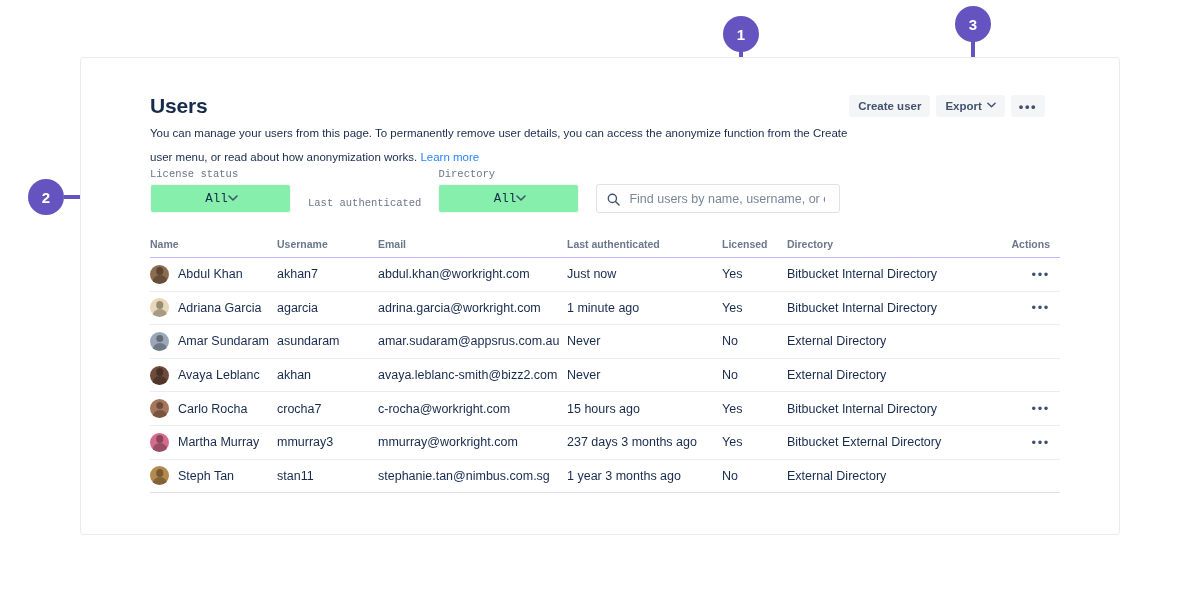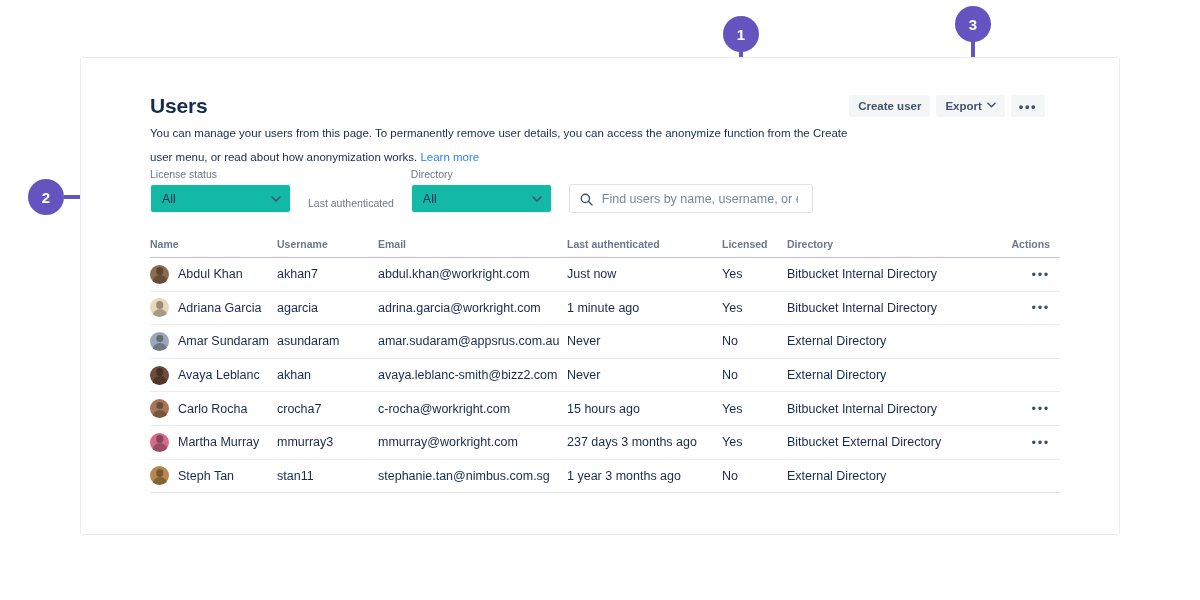--- a/index.html
+++ b/index.html
@@ -43,26 +43,26 @@
     font-size: 11.5px; font-weight: bold;
     height: 22px; padding: 0 9px;
     display: flex; align-items: center; gap: 5px;
     cursor: pointer; white-space: nowrap;
   }
   .btn .caret { font-size: 8px; color:#42526E; position:relative; top:-1px; }
   .btn-more { padding: 0 8px; letter-spacing: 1.5px; font-size: 13px; line-height: 1; }
 
   
   .filters { position: absolute; left: 150px; top: 168px; display: flex; gap: 17px; align-items: flex-end; }
-  .field { display: flex; flex-direction: column; }
+  .field { display: flex; flex-direction: column; font-family: Liberation Mono, monospace; }
   .field-label { font-size: 10.5px; color: #6B778C; margin-bottom: 4px; }
   .select {
     width: 141px; height: 29px;
-    background: #14b8a6; border: 1px solid #F4F5F7; border-radius: 3px;
-    display: flex; align-items: center; justify-content: space-between;
+    background: #86efac; border: 1px solid #F4F5F7; border-radius: 3px;
+    display: flex; align-items: center; justify-content: center;
     padding: 0 9px 0 11px; font-size: 12.5px; color: #172B4D; cursor: pointer;
   }
   .select .caret { font-size: 9px; color: #42526E; }
   .search-wrap { display:flex; flex-direction: column; justify-content: flex-end; }
   .search {
     width: 244px; height: 29px;
     background: #ffffff; border: 1px solid #DFE1E6; border-radius: 3px;
     display: flex; align-items: center; gap: 7px; padding: 0 10px;
   }
   .search input {

